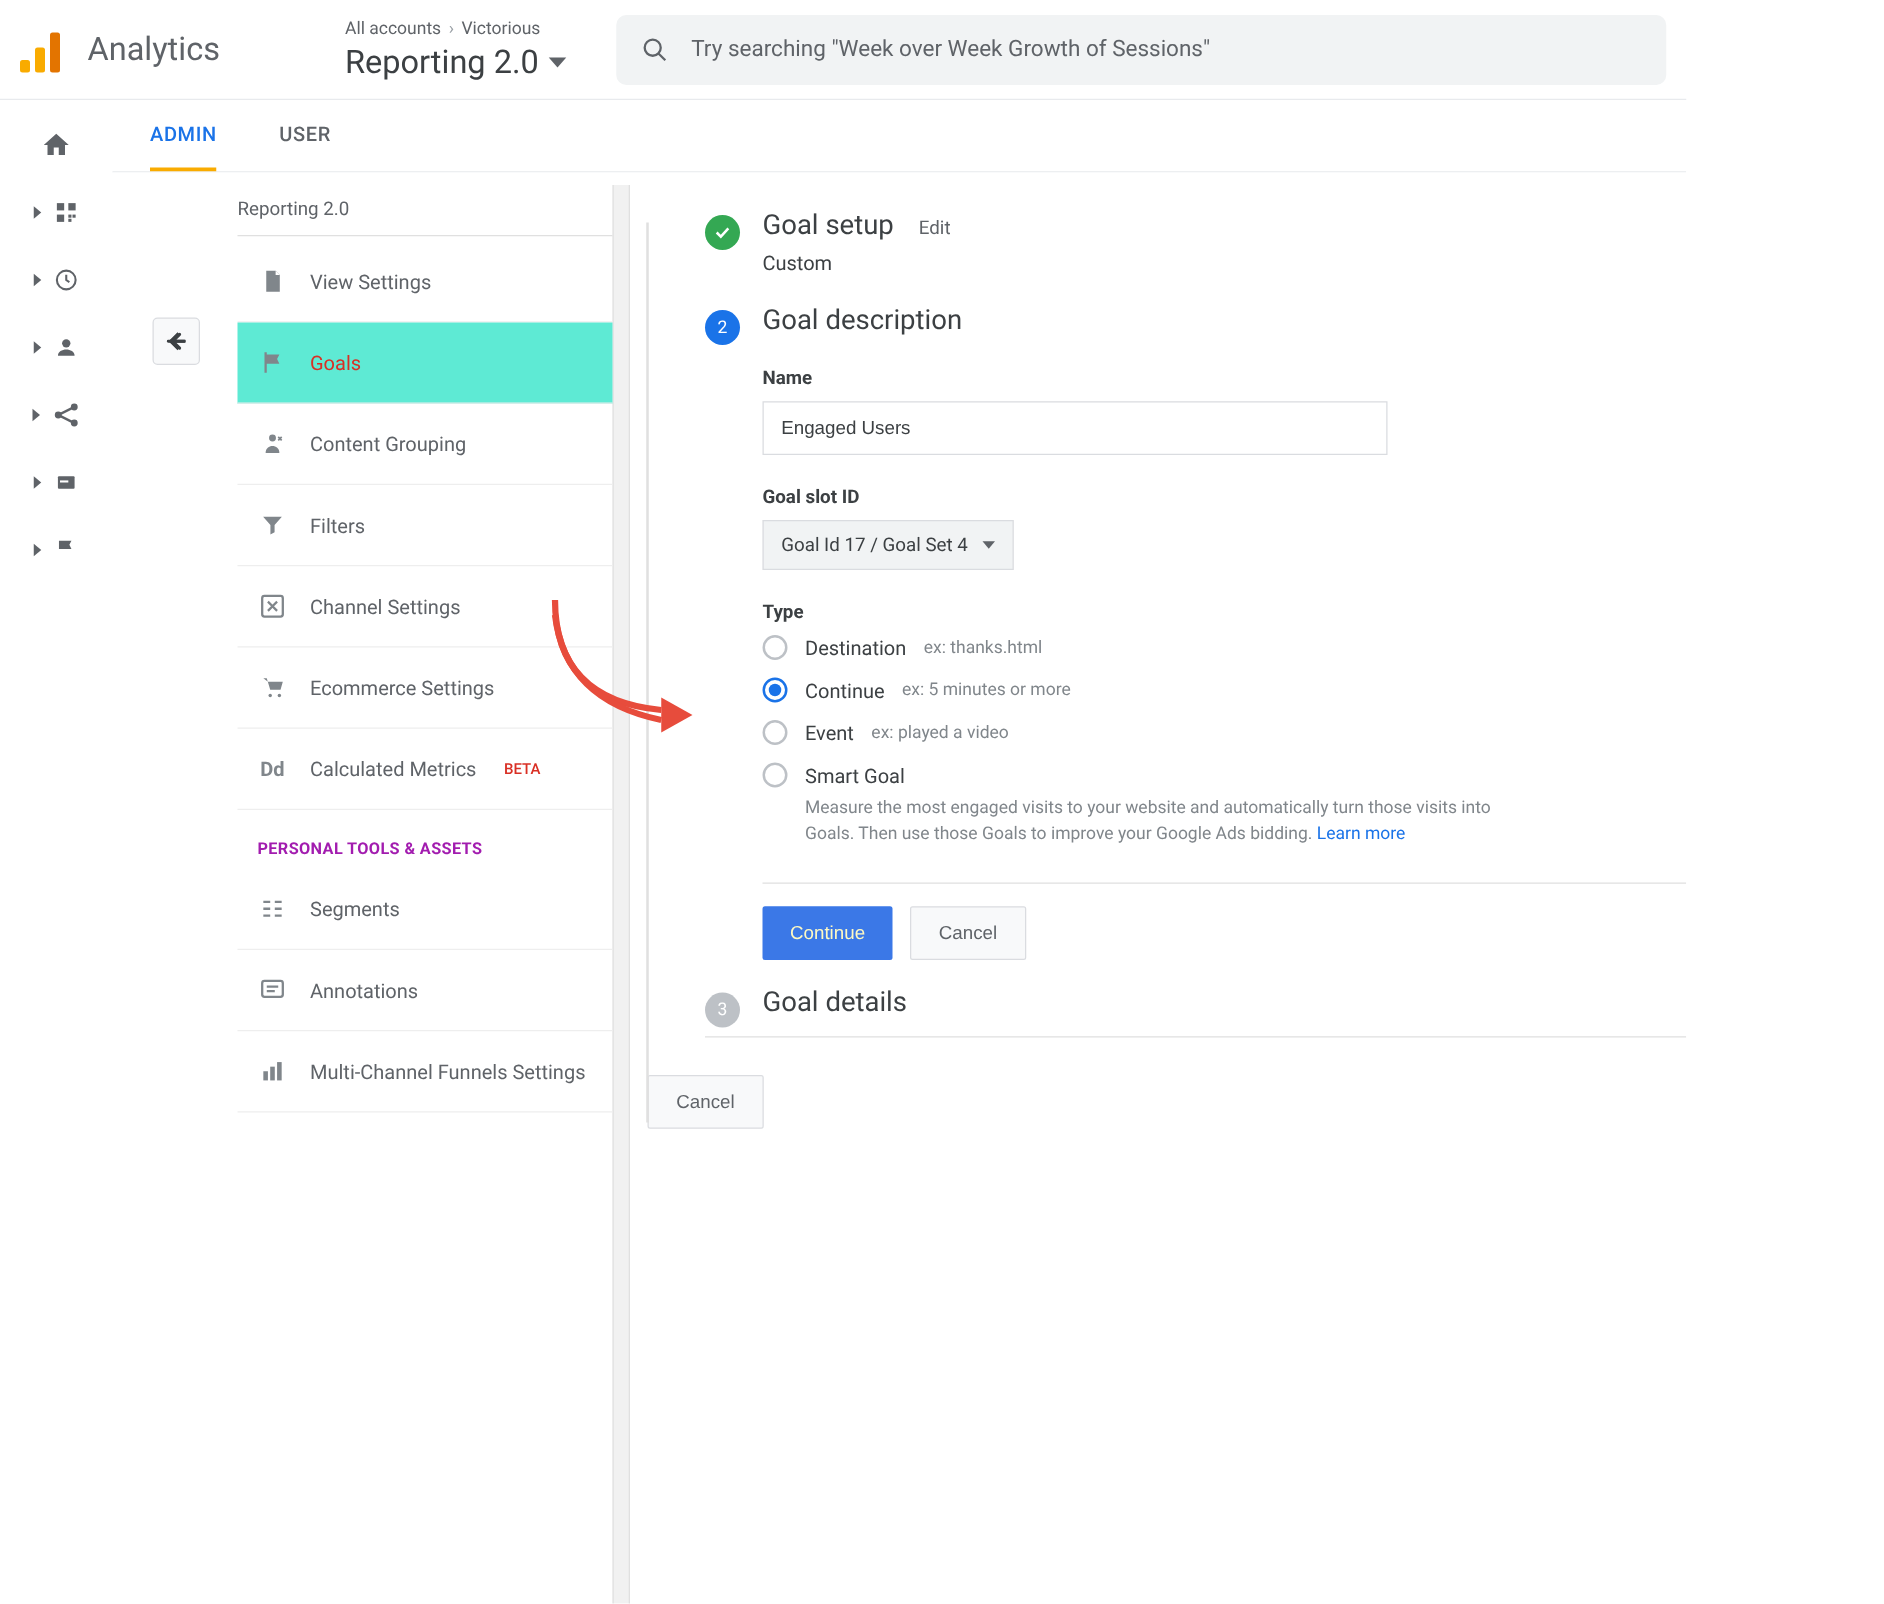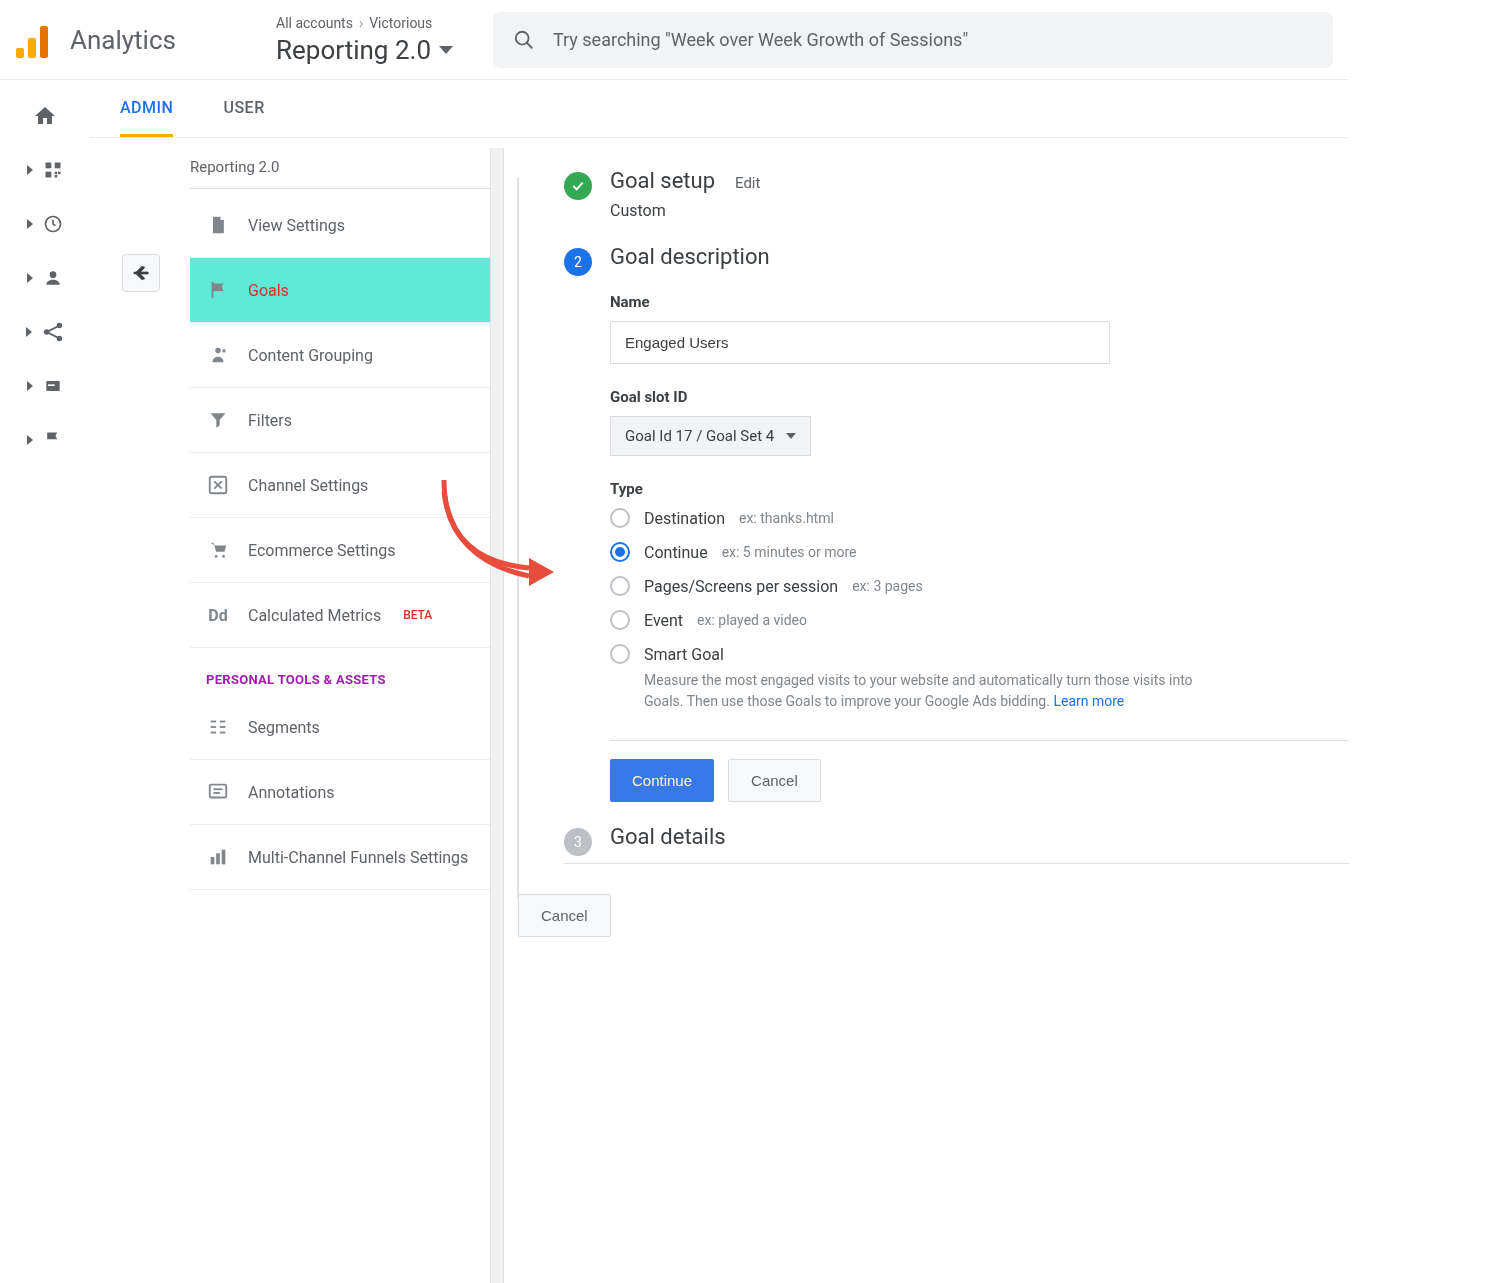--- a/index.html
+++ b/index.html
@@ -342,25 +342,20 @@
                   <span class="radio-label">Destination</span>
                   <span class="radio-hint">ex: thanks.html</span>
                 </div>
                 <div class="radio-row">
                   <div class="radio checked"></div>
                   <span class="radio-label">Continue</span>
                   <span class="radio-hint">ex: 5 minutes or more</span>
                 </div>
                 <div class="radio-row">
                   <div class="radio"></div>
-                  <span class="radio-label">Pages/Screens per session</span>
-                  <span class="radio-hint">ex: 3 pages</span>
-                </div>
-                <div class="radio-row">
-                  <div class="radio"></div>
                   <span class="radio-label">Event</span>
                   <span class="radio-hint">ex: played a video</span>
                 </div>
                 <div>
                   <div class="radio-row">
                     <div class="radio"></div>
                     <span class="radio-label">Smart Goal</span>
                   </div>
                   <div class="smart-desc">
                     <span>Measure the most engaged visits to your website and automatically turn those visits into Goals. Then use those Goals to improve your Google Ads bidding.</span>

